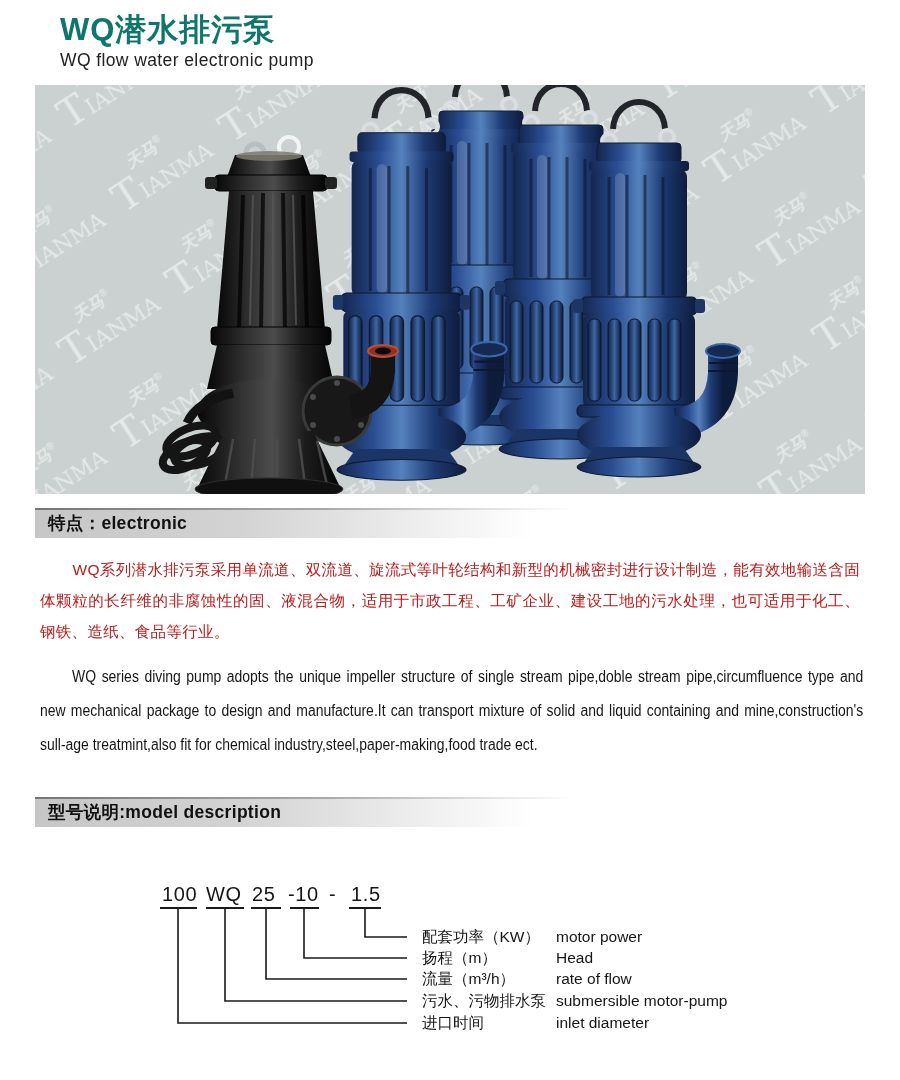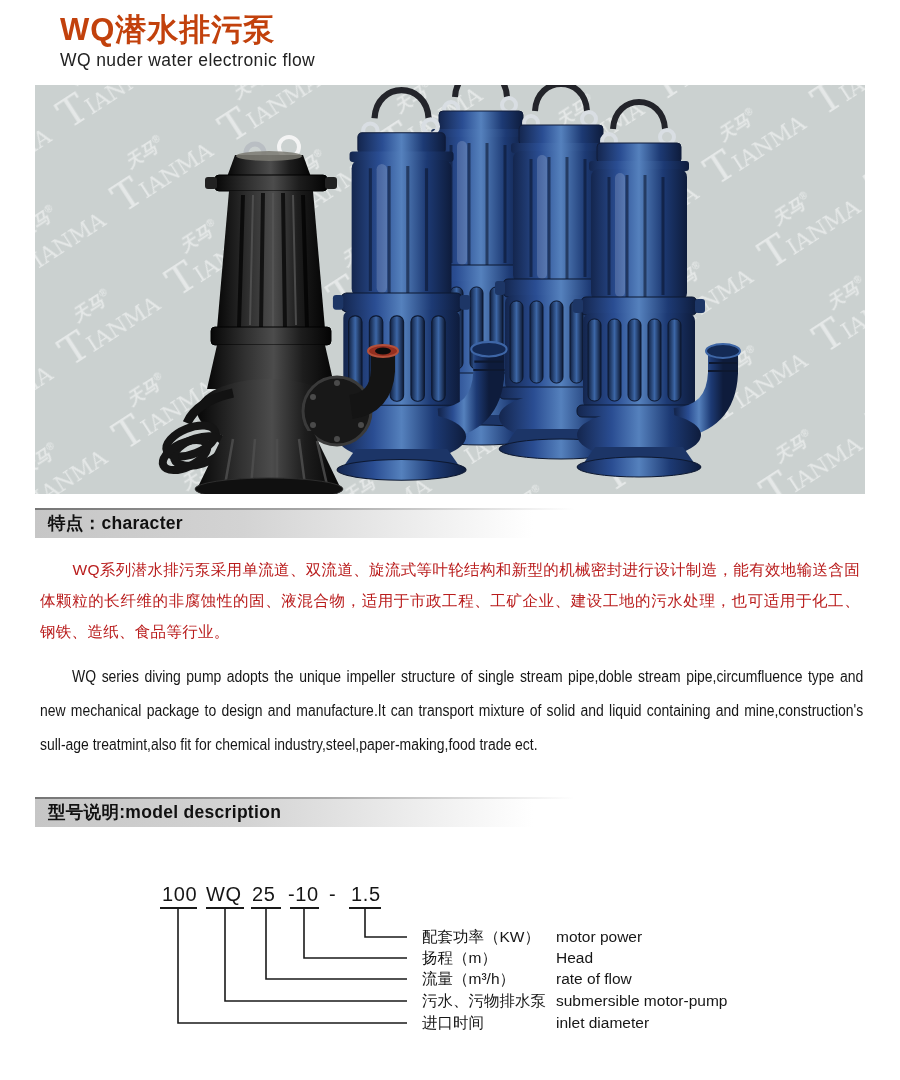--- a/index.html
+++ b/index.html
@@ -3,21 +3,21 @@
 <meta charset="utf-8">
 <style>
   html,body{margin:0;padding:0;}
   body{
     width:900px;height:1080px;overflow:hidden;background:#ffffff;
     font-family:"Liberation Sans","DejaVu Sans",sans-serif;color:#1a1a1a;
     position:relative;
   }
   .title-zh{
     margin:12px 0 0 60px;font-size:31px;font-weight:bold;letter-spacing:1px;
-    line-height:36px;color:#c2410c;
+    line-height:36px;color:#0f766e;
   }
   .title-en{
     margin:1px 0 0 60px;font-size:17.5px;font-weight:normal;letter-spacing:.4px;
     color:#222;line-height:22px;
   }
   .photo{
     margin:14px 35px 0 35px;width:830px;height:409px;position:relative;
     background:#cbd1d0;
   }
   .photo svg{display:block;}
@@ -44,21 +44,21 @@
   .diagram{margin:46px 0 0 35px;display:block;}
   .diagram text{fill:#161616;}
   .code-seg{font-size:20px;letter-spacing:.6px;}
   .legend-zh{font-size:15.5px;}
   .legend-en{font-size:15.5px;}
 </style>
 </head>
 <body>
 
 <div class="title-zh">WQ潜水排污泵</div>
-<div class="title-en">WQ nuder water electronic flow</div>
+<div class="title-en">WQ flow water electronic pump</div>
 
 <div class="photo">
 <svg width="830" height="409" viewBox="0 0 830 409">
   <defs>
     <linearGradient id="blueG" x1="0" y1="0" x2="1" y2="0">
       <stop offset="0" stop-color="#14264e"></stop>
       <stop offset="0.28" stop-color="#2a4d92"></stop>
       <stop offset="0.5" stop-color="#5581bd"></stop>
       <stop offset="0.75" stop-color="#1d3a74"></stop>
       <stop offset="1" stop-color="#0e1c3c"></stop>
@@ -164,21 +164,21 @@
       </g>
   <g>
         <use href="#bpump" transform="translate(300,52) scale(1.04)"></use>
       </g>
   <g>
         <use href="#kpump" transform="translate(168,74)"></use>
       </g>
 </svg>
 </div>
 
-<div class="section-bar">特点：character</div>
+<div class="section-bar">特点：electronic</div>
 <p class="para-zh">WQ系列潜水排污泵采用单流道、双流道、旋流式等叶轮结构和新型的机械密封进行设计制造，能有效地输送含固体颗粒的长纤维的非腐蚀性的固、液混合物，适用于市政工程、工矿企业、建设工地的污水处理，也可适用于化工、钢铁、造纸、食品等行业。</p>
 <p class="para-en">WQ series diving pump adopts the unique impeller structure of single stream pipe,doble stream pipe,circumfluence type and new mechanical package to design and manufacture.It can transport mixture of solid and liquid containing and mine,construction's sull-age treatmint,also fit for chemical industry,steel,paper-making,food trade ect.</p>
 
 <div class="section-bar model-bar">型号说明:model description</div>
 
 <svg class="diagram" width="830" height="185" viewBox="0 0 830 185">
 
   <text class="code-seg" x="127" y="28">100</text>
   <text class="code-seg" x="171" y="28">WQ</text>
   <text class="code-seg" x="217" y="28">25</text>

